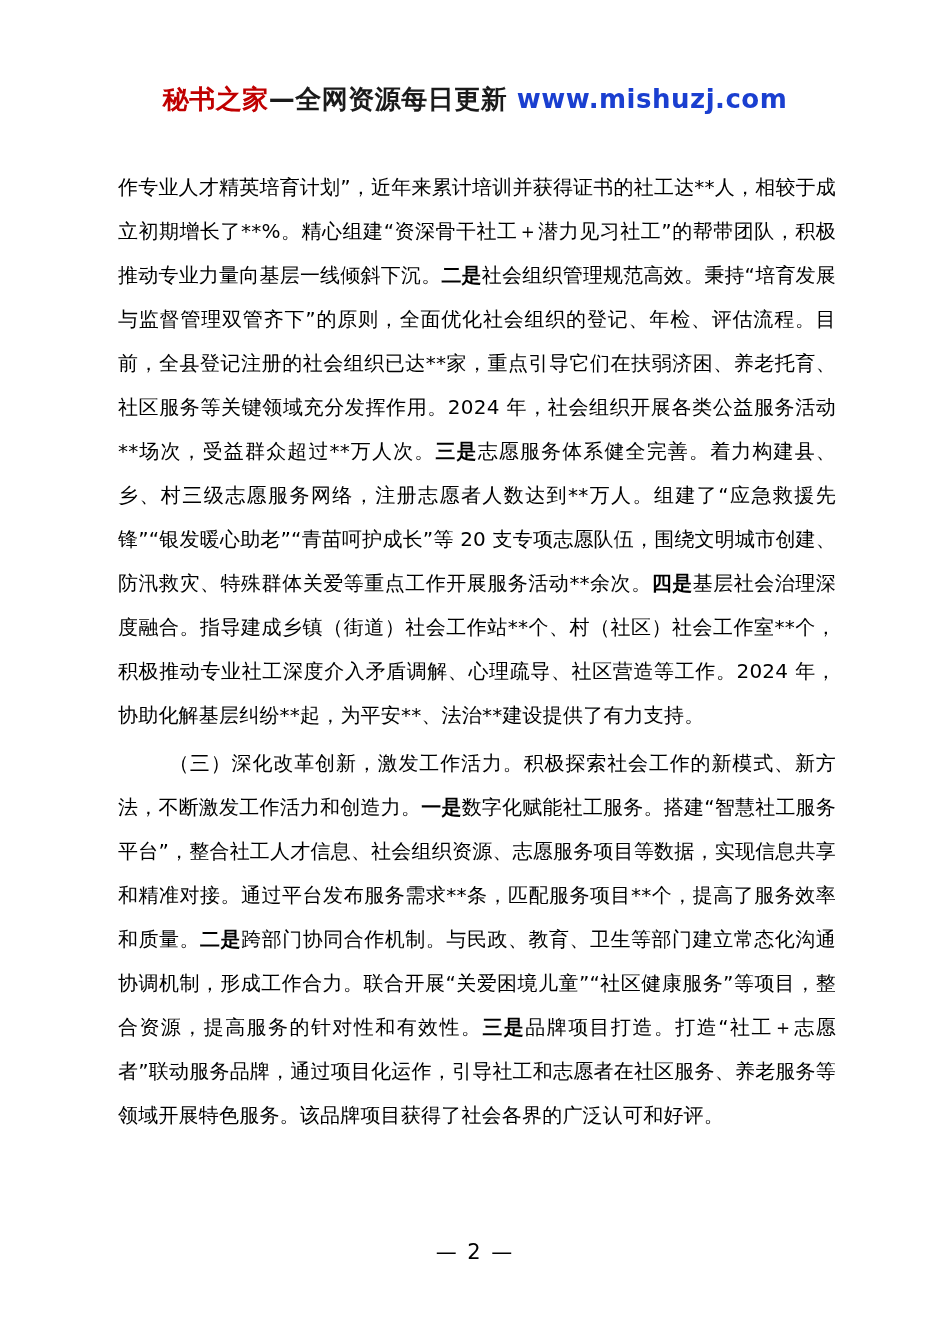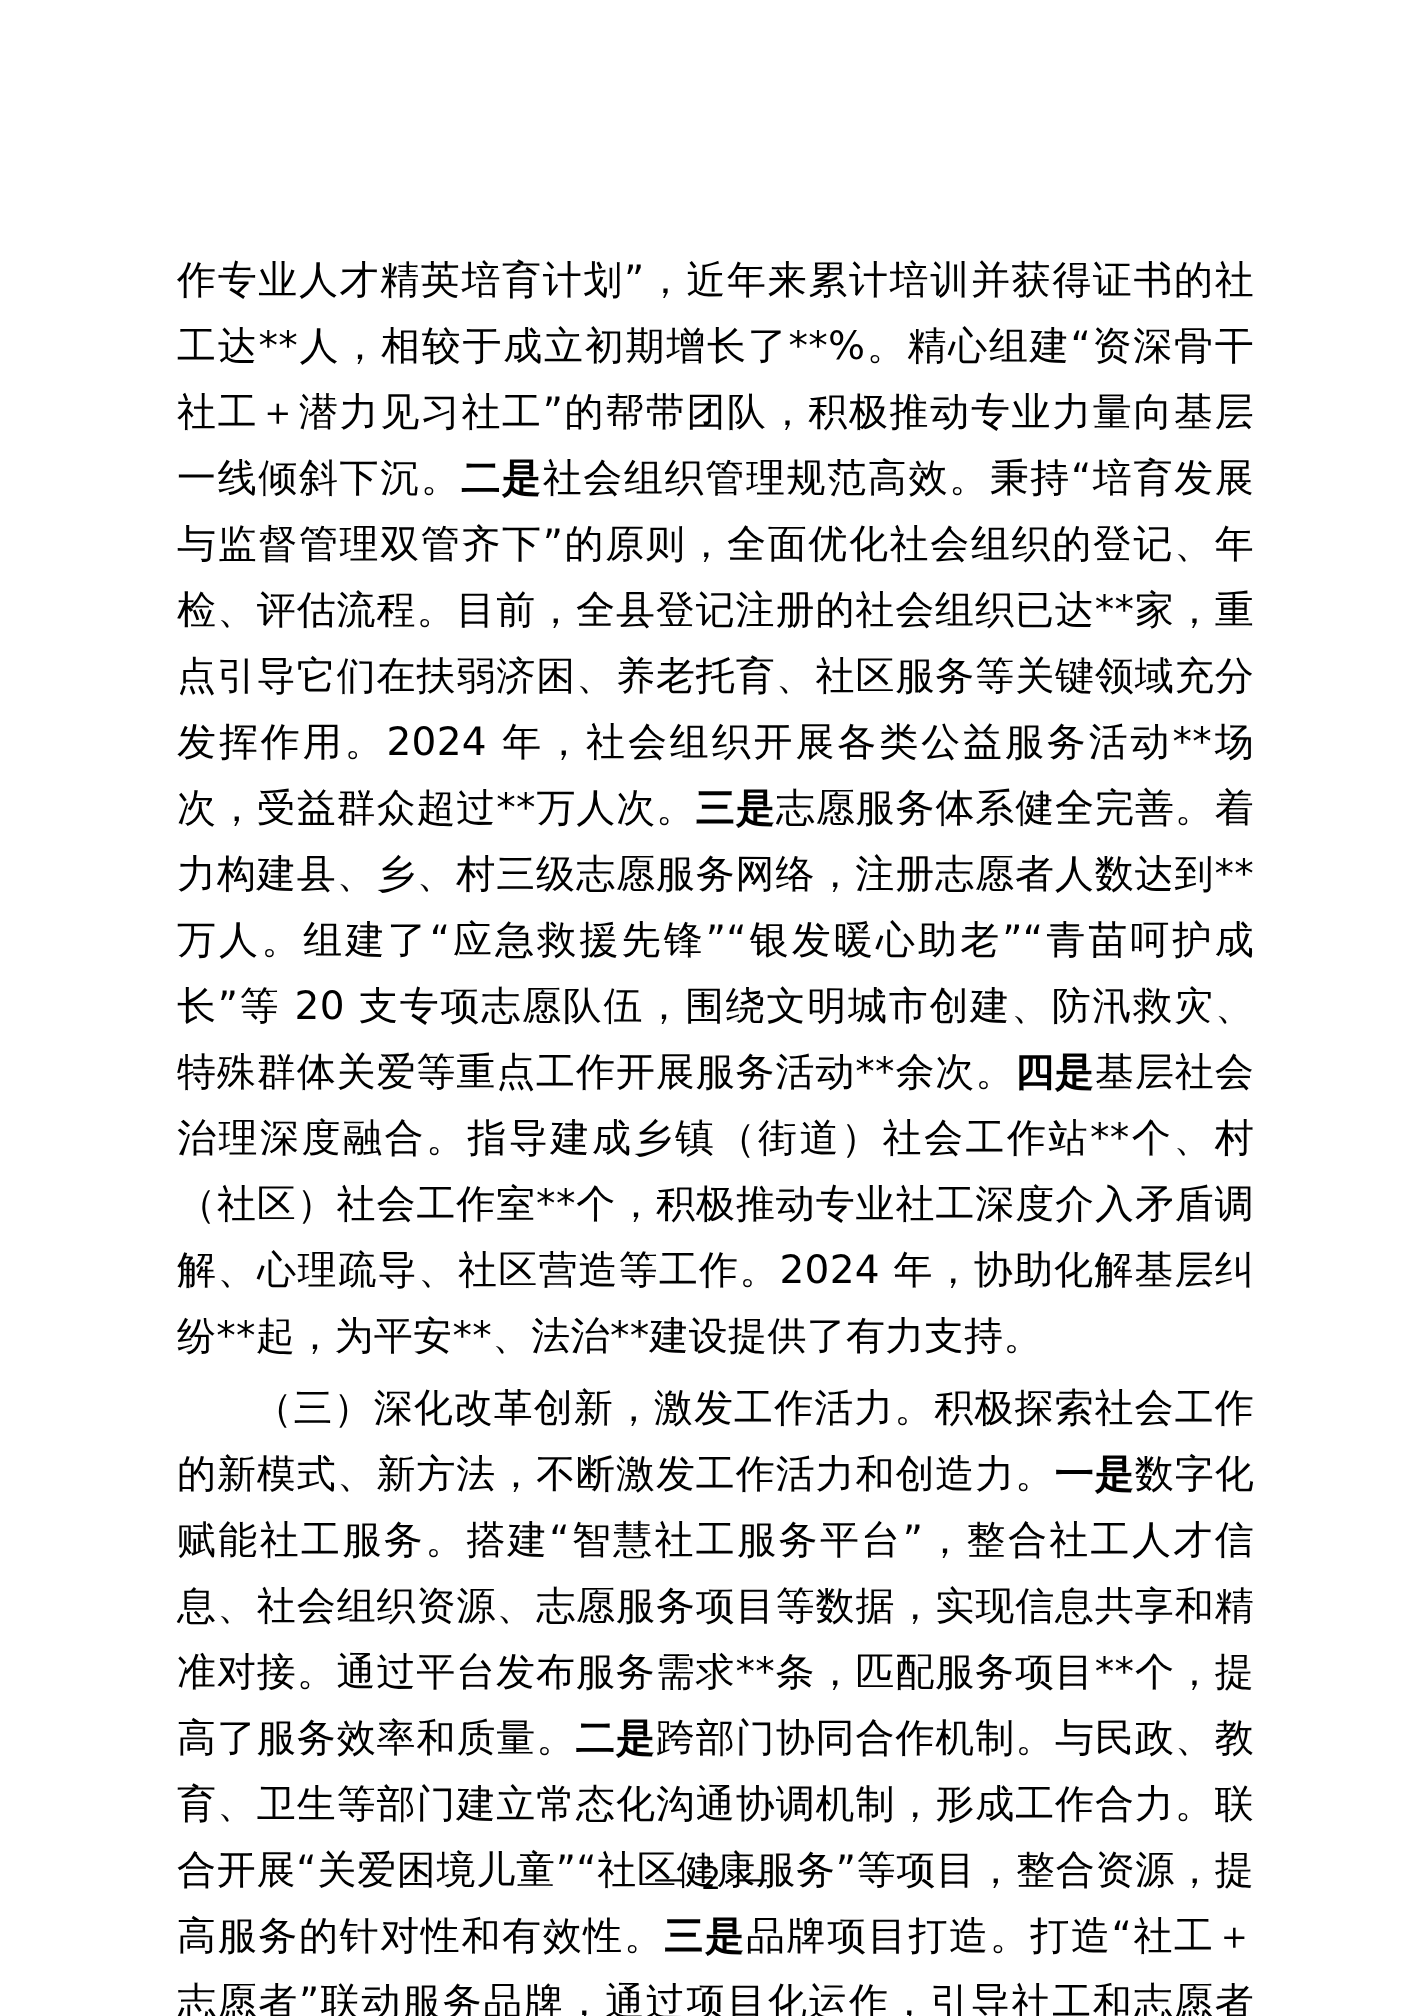--- a/index.html
+++ b/index.html
@@ -42,21 +42,21 @@
   .watermark .site {
     color: #1a3fd0;
   }
   .doc-body {
     position: absolute;
     top: 165px;
     left: 118px;
     width: 718px;
   }
   .para {
-    font-size: 26px;
+    font-size: 20px;
     line-height: 44px;
     text-align: justify;
     text-justify: inter-ideograph;
     margin: 0 0 0 0;
     letter-spacing: 0.2px;
     font-family: "DejaVu Sans", "Liberation Sans", sans-serif;
   }
   .para + .para {
     margin-top: 4px;
   }
@@ -75,20 +75,23 @@
     font-size: 21px;
     color: #000;
     letter-spacing: 2px;
   }
 </style>
 </head>
 <body>
 
 <div class="page">
 
+  <div class="watermark">
+    <span class="brand" style="color: rgb(192, 0, 0);">秘书之家</span><span class="tagline">—全网资源每日更新 </span><span class="site" style="color: rgb(26, 63, 208);">www.mishuzj.com</span>
+  </div>
 
   <div class="doc-body">
     <p class="para" id="para-1"><span>作专业人才精英培育计划”，近年来累计培训并获得证书的社工达**人，相较于成立初期增长了**%。精心组建“资深骨干社工＋潜力见习社工”的帮带团队，积极推动专业力量向基层一线倾斜下沉。</span><b>二是</b><span>社会组织管理规范高效。秉持“培育发展与监督管理双管齐下”的原则，全面优化社会组织的登记、年检、评估流程。目前，全县登记注册的社会组织已达**家，重点引导它们在扶弱济困、养老托育、社区服务等关键领域充分发挥作用。2024 年，社会组织开展各类公益服务活动**场次，受益群众超过**万人次。</span><b>三是</b><span>志愿服务体系健全完善。着力构建县、乡、村三级志愿服务网络，注册志愿者人数达到**万人。组建了“应急救援先锋”“银发暖心助老”“青苗呵护成长”等 20 支专项志愿队伍，围绕文明城市创建、防汛救灾、特殊群体关爱等重点工作开展服务活动**余次。</span><b>四是</b><span>基层社会治理深度融合。指导建成乡镇（街道）社会工作站**个、村（社区）社会工作室**个，积极推动专业社工深度介入矛盾调解、心理疏导、社区营造等工作。2024 年，协助化解基层纠纷**起，为平安**、法治**建设提供了有力支持。</span></p>
     <p class="para indent" id="para-2"><span>（三）深化改革创新，激发工作活力。积极探索社会工作的新模式、新方法，不断激发工作活力和创造力。</span><b>一是</b><span>数字化赋能社工服务。搭建“智慧社工服务平台”，整合社工人才信息、社会组织资源、志愿服务项目等数据，实现信息共享和精准对接。通过平台发布服务需求**条，匹配服务项目**个，提高了服务效率和质量。</span><b>二是</b><span>跨部门协同合作机制。与民政、教育、卫生等部门建立常态化沟通协调机制，形成工作合力。联合开展“关爱困境儿童”“社区健康服务”等项目，整合资源，提高服务的针对性和有效性。</span><b>三是</b><span>品牌项目打造。打造“社工＋志愿者”联动服务品牌，通过项目化运作，引导社工和志愿者在社区服务、养老服务等领域开展特色服务。该品牌项目获得了社会各界的广泛认可和好评。</span></p>
   </div>
 
   <div class="footer">— 2 —</div>
 
 </div>
 

